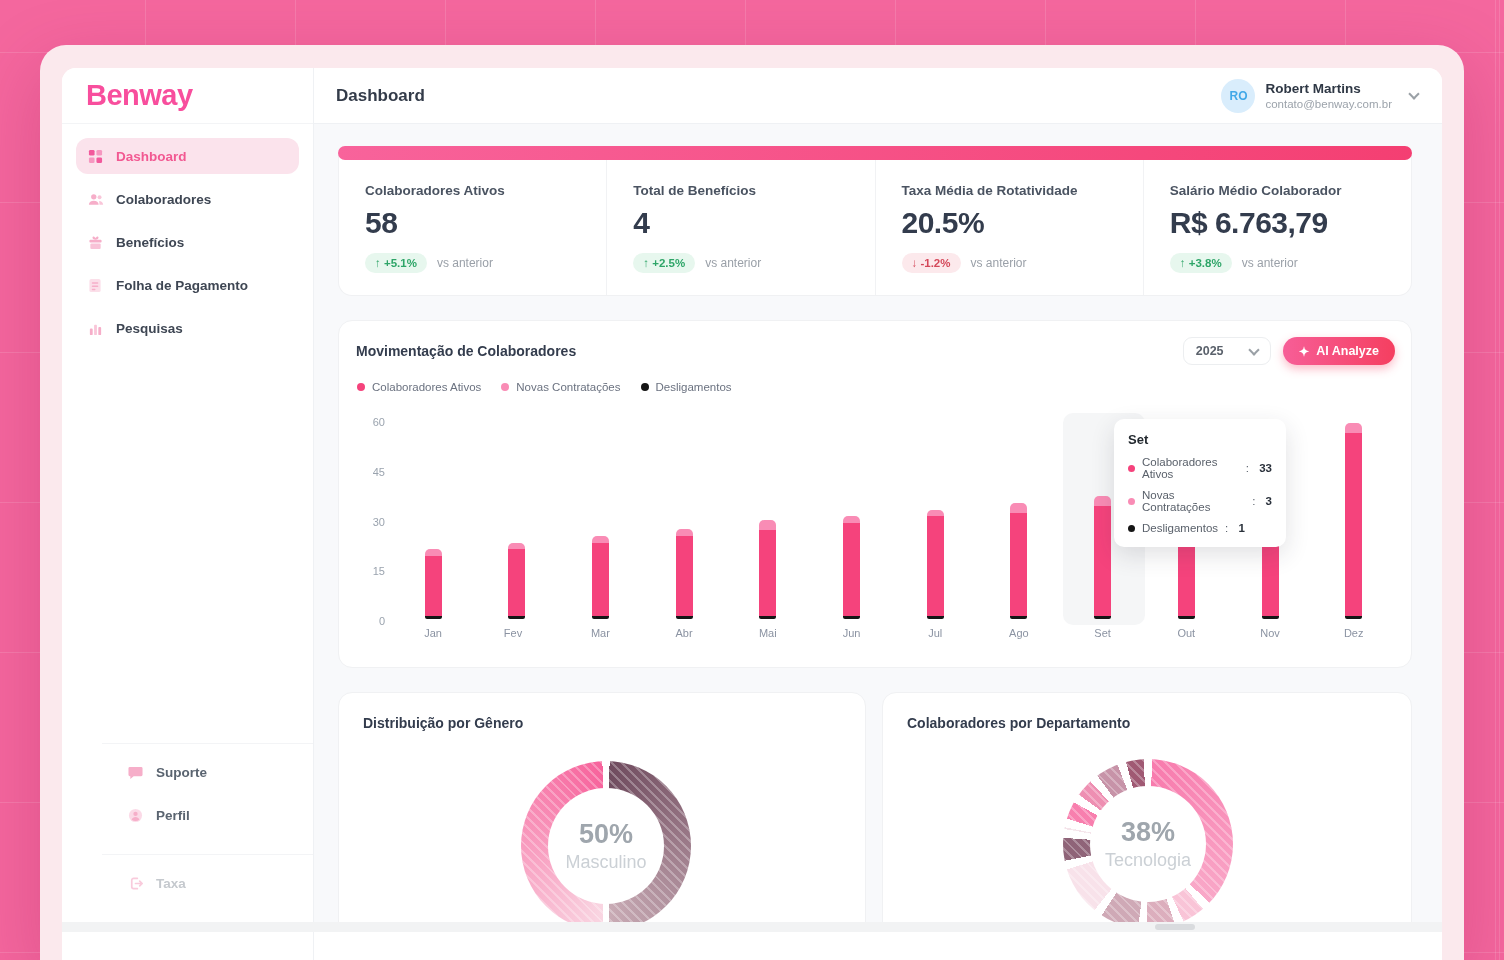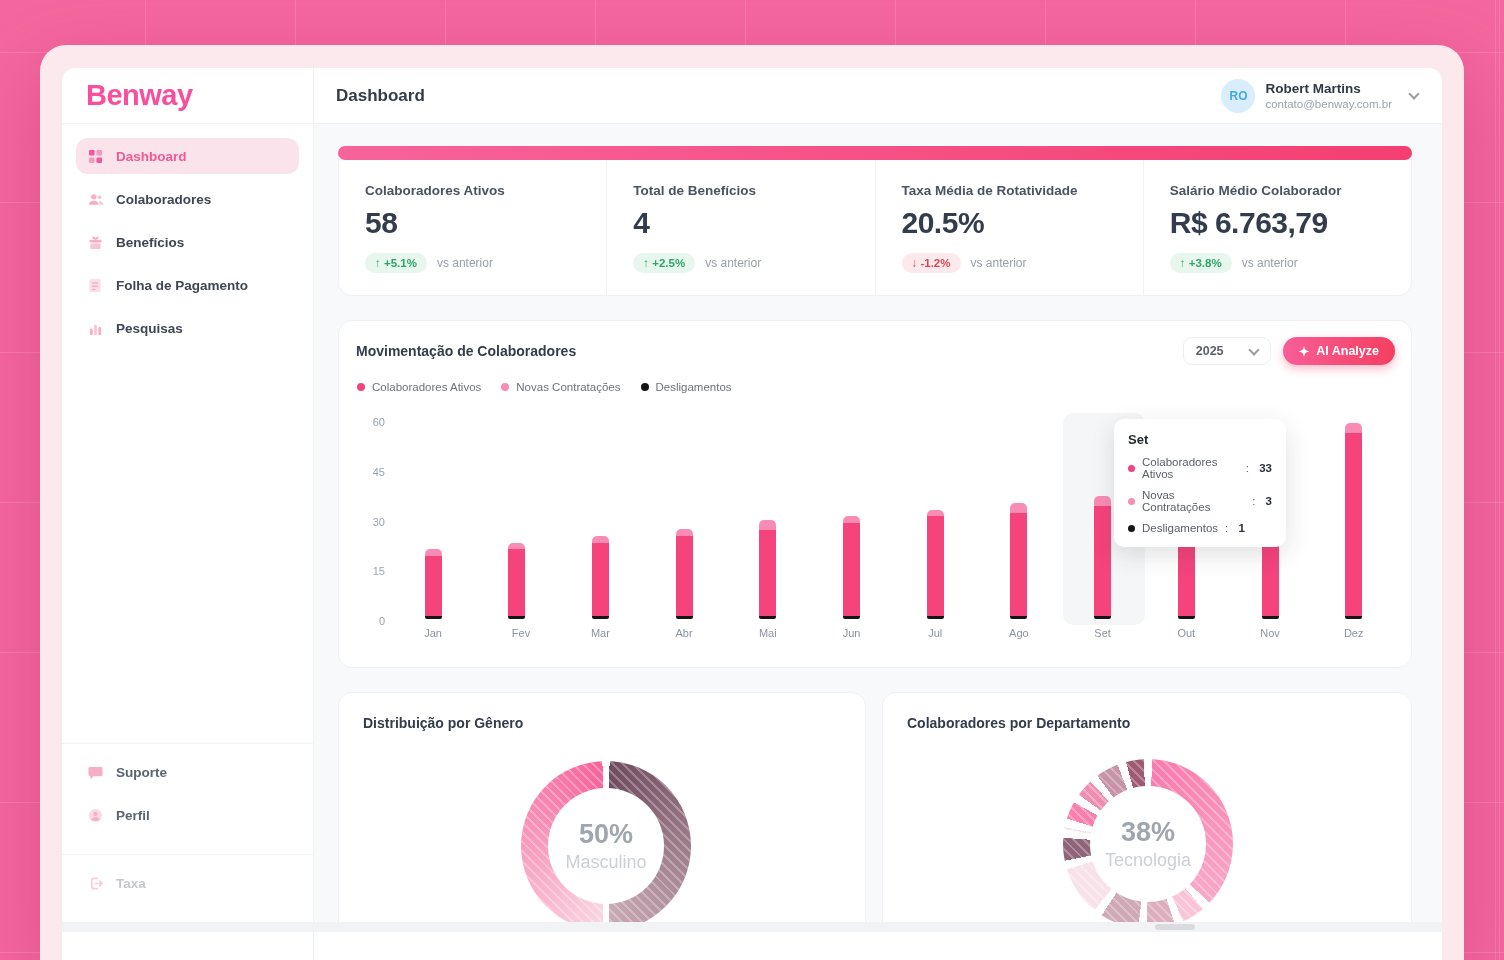--- a/index.html
+++ b/index.html
@@ -23,21 +23,21 @@
     border-bottom:1px solid #F3F4F6; }
   .logo { font-size:29px; font-weight:800; color:#F84E9D; letter-spacing:-.5px; }
   .nav { padding:14px; }
   .nav-item { display:flex; align-items:center; gap:12px; height:36px; padding:0 12px;
     border-radius:12px; margin-bottom:7px; cursor:pointer; }
   .nav-item .lbl { font-size:13.5px; font-weight:700; color:#3E4653; }
   .nav-item .ic { width:16px; height:16px; color:#F6AEC9; display:flex; align-items:center; }
   .nav-item.active { background:#FBE3EC; }
   .nav-item.active .lbl { color:#F25992; }
   .nav-item.active .ic { color:#F2599C; }
-  .side-bottom { position:absolute; left:0; right:0; bottom:38px; }
+  .side-bottom { position:absolute; left:0; right:0; bottom:38px;padding-left:40px; }
   .side-div { border-top:1px solid #F3F4F6; margin:0 0 10px 0; }
   .side-bottom .nav-item .lbl { color:#5A6470; }
   .nav-item.muted .lbl { color:#C5C9CE; }
   .nav-item.muted .ic { color:#F9CBDC; }
 
   
   .header { position:absolute; left:252px; top:0; width:1128px; height:56px; background:#fff;
     border-bottom:1px solid #EFF1F4; display:flex; align-items:center;
     justify-content:space-between; padding:0 24px 0 22px; }
   .page-title { font-size:17px; font-weight:800; color:#333B49; }
@@ -320,21 +320,21 @@
               <div class="seg hatch" style="height: 6.6px; background: rgb(249, 140, 181);"></div>
               <div class="seg hatch" style="height: 59.7px; background: rgb(245, 67, 124);"></div>
               <div class="seg hatch" style="height: 3.3px; background: rgb(21, 21, 21);"></div>
             </div>
             <div class="xlab" style="left: 64px;">Jan</div>
             <div class="bar" style="left: 169.2px; height: 76.3px;">
               <div class="seg hatch" style="height: 6.6px; background: rgb(249, 140, 181);"></div>
               <div class="seg hatch" style="height: 66.3px; background: rgb(245, 67, 124);"></div>
               <div class="seg hatch" style="height: 3.3px; background: rgb(21, 21, 21);"></div>
             </div>
-            <div class="xlab" style="left: 152px;">Fev</div>
+            <div class="xlab" style="left: 144px;">Fev</div>
             <div class="bar" style="left: 252.9px; height: 82.9px;">
               <div class="seg hatch" style="height: 6.6px; background: rgb(249, 140, 181);"></div>
               <div class="seg hatch" style="height: 73px; background: rgb(245, 67, 124);"></div>
               <div class="seg hatch" style="height: 3.3px; background: rgb(21, 21, 21);"></div>
             </div>
             <div class="xlab" style="left: 231.4px;">Mar</div>
             <div class="bar" style="left: 336.6px; height: 89.6px;">
               <div class="seg hatch" style="height: 6.6px; background: rgb(249, 140, 181);"></div>
               <div class="seg hatch" style="height: 79.6px; background: rgb(245, 67, 124);"></div>
               <div class="seg hatch" style="height: 3.3px; background: rgb(21, 21, 21);"></div>

